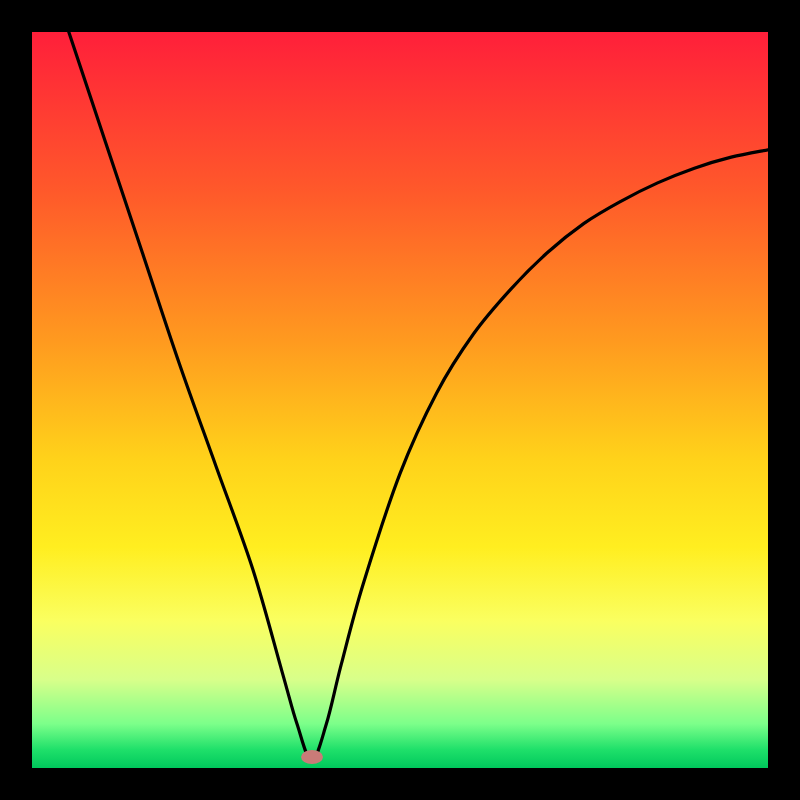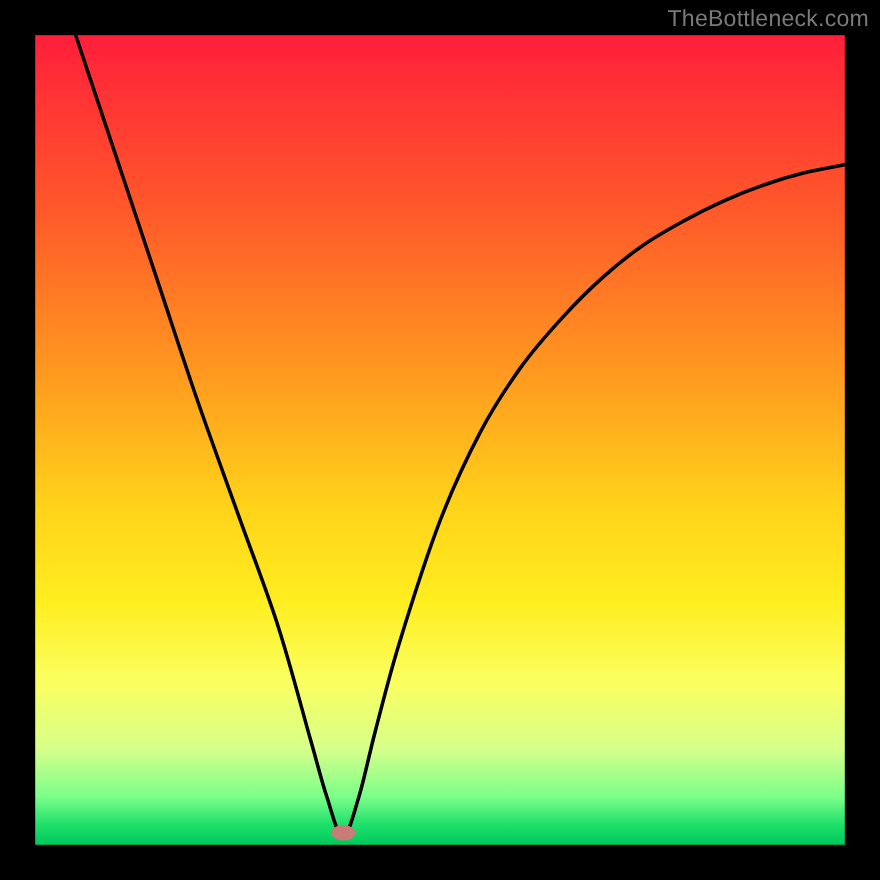--- a/index.html
+++ b/index.html
@@ -72,15 +72,14 @@
   <div class="plot-area">
 
     <svg class="curve-svg" viewBox="0 0 736 736" preserveAspectRatio="none">
       <path id="curve-path" fill="none" stroke="#000" stroke-width="3.2" stroke-linecap="round" stroke-linejoin="round" d="M 36.80 0.00 C 42.93 18.40, 61.33 73.60, 73.60 110.40 C 85.87 147.20, 98.13 184.00, 110.40 220.80 C 122.67 257.60, 134.93 295.63, 147.20 331.20 C 159.47 366.77, 171.73 399.89, 184.00 434.24 C 196.27 468.59, 209.76 502.93, 220.80 537.28 C 231.84 571.63, 242.88 614.56, 250.24 640.32 C 257.60 666.08, 260.05 677.12, 264.96 691.84 C 269.87 706.56, 274.77 728.64, 279.68 728.64 C 284.59 728.64, 289.49 707.79, 294.40 691.84 C 299.31 675.89, 302.99 656.27, 309.12 632.96 C 315.25 609.65, 321.39 583.89, 331.20 552.00 C 341.01 520.11, 355.73 473.49, 368.00 441.60 C 380.27 409.71, 392.53 383.95, 404.80 360.64 C 417.07 337.33, 429.33 318.93, 441.60 301.76 C 453.87 284.59, 466.13 271.09, 478.40 257.60 C 490.67 244.11, 502.93 231.84, 515.20 220.80 C 527.47 209.76, 539.73 199.95, 552.00 191.36 C 564.27 182.77, 576.53 176.03, 588.80 169.28 C 601.07 162.53, 613.33 156.40, 625.60 150.88 C 637.87 145.36, 650.13 140.45, 662.40 136.16 C 674.67 131.87, 686.93 128.19, 699.20 125.12 C 711.47 122.05, 729.87 118.99, 736.00 117.76"></path>
     </svg>
 
     <div class="marker" id="marker" style="left: 279.68px; top: 724.96px; background: rgb(201, 123, 120);"></div>
 
   </div>
 
-  <div class="watermark">TheBottleneck.com</div>
 
 </div>
 
 </body></html>

